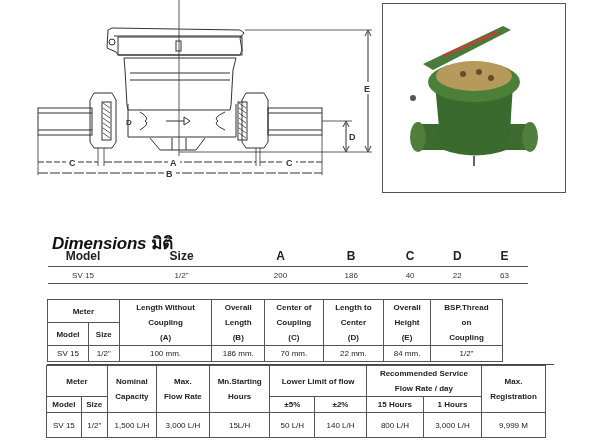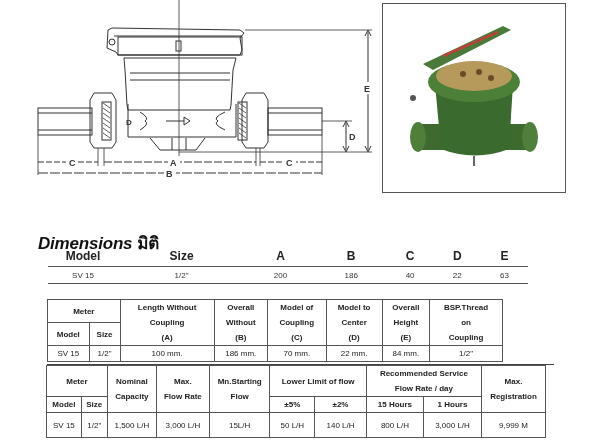--- a/index.html
+++ b/index.html
@@ -1,21 +1,21 @@
 <!DOCTYPE html>
 <html><head>
   <meta charset="utf-8">
   <style>
     html, body { margin:0; padding:0; background:#ffffff; }
     body { width:600px; height:443px; position:relative; overflow:hidden; font-family:"Liberation Sans", sans-serif; color:#222; }
     .drawing { position:absolute; left:0; top:0; width:380px; height:200px; }
     .photo-frame { position:absolute; left:382px; top:3px; width:182px; height:188px; border:1px solid #555; background:#fff; }
     .photo-frame svg { width:100%; height:100%; }
 
-    .dim-title { position:absolute; left:38px; top:229px; font-size:17px; font-style:italic; font-weight:bold; color:#111; letter-spacing:-0.2px; }
+    .dim-title { position:absolute; left:52px; top:229px; font-size:17px; font-style:italic; font-weight:bold; color:#111; letter-spacing:-0.2px; }
     .dim-title .thai { font-style:normal; margin-left:5px; }
 
     .dim-table { position:absolute; left:48px; top:249px; width:480px; border-collapse:collapse; }
     .dim-table th { font-size:12px; font-weight:bold; text-align:center; padding:0 0 3px 0; border-bottom:1.5px solid #555; height:14px; }
     .dim-table td { font-size:8px; text-align:center; padding:4px 0 3px 0; border-bottom:1.5px solid #555; color:#333; }
     .dim-table th:first-child, .dim-table td:first-child { width:70px; }
 
     table.spec { position:absolute; border-collapse:collapse; font-size:8px; color:#222; }
     table.spec th, table.spec td { border:1px solid #555; text-align:center; vertical-align:middle; font-weight:bold; line-height:15px; padding:0 2px;margin-top:45px; }
     table.spec td.val { font-weight:normal; }
@@ -170,23 +170,23 @@
       <td>63</td>
     </tr>
   </tbody>
 </table>
 
 <table class="spec spec1">
   <tbody>
       <tr>
     <th colspan="2" rowspan="2">Meter</th>
     <th rowspan="3"><span>Length Without</span><br><span>Coupling</span><br><span>(A)</span></th>
-    <th rowspan="3"><span>Overall</span><br><span>Without</span><br><span>(B)</span></th>
-    <th rowspan="3"><span>Model of</span><br><span>Coupling</span><br><span>(C)</span></th>
-    <th rowspan="3"><span>Model to</span><br><span>Center</span><br><span>(D)</span></th>
+    <th rowspan="3"><span>Overall</span><br><span>Length</span><br><span>(B)</span></th>
+    <th rowspan="3"><span>Center of</span><br><span>Coupling</span><br><span>(C)</span></th>
+    <th rowspan="3"><span>Length to</span><br><span>Center</span><br><span>(D)</span></th>
     <th rowspan="3"><span>Overall</span><br><span>Height</span><br><span>(E)</span></th>
     <th rowspan="3"><span>BSP.Thread</span><br><span>on</span><br><span>Coupling</span></th>
   </tr>
   <tr></tr>
   <tr>
     <th>Model</th>
     <th>Size</th>
   </tr>
   <tr>
     <td class="val">SV 15</td>
@@ -202,21 +202,21 @@
   </table>
 
 <div class="rule1"></div>
 
 <table class="spec spec2">
   <tbody>
       <tr>
     <th colspan="2" style="height:30px;">Meter</th>
     <th rowspan="2"><span>Nominal</span><br><span>Capacity</span></th>
     <th rowspan="2"><span>Max.</span><br><span>Flow Rate</span></th>
-    <th rowspan="2"><span>Mn.Starting</span><br><span>Flow</span></th>
+    <th rowspan="2"><span>Mn.Starting</span><br><span>Hours</span></th>
     <th colspan="2">Lower Limit of flow</th>
     <th colspan="2"><span>Recommended Service</span><br><span>Flow Rate / day</span></th>
     <th rowspan="2"><span>Max.</span><br><span>Registration</span></th>
   </tr>
   <tr>
     <th>Model</th>
     <th>Size</th>
     <th>±5%</th>
     <th>±2%</th>
     <th>15 Hours</th>

